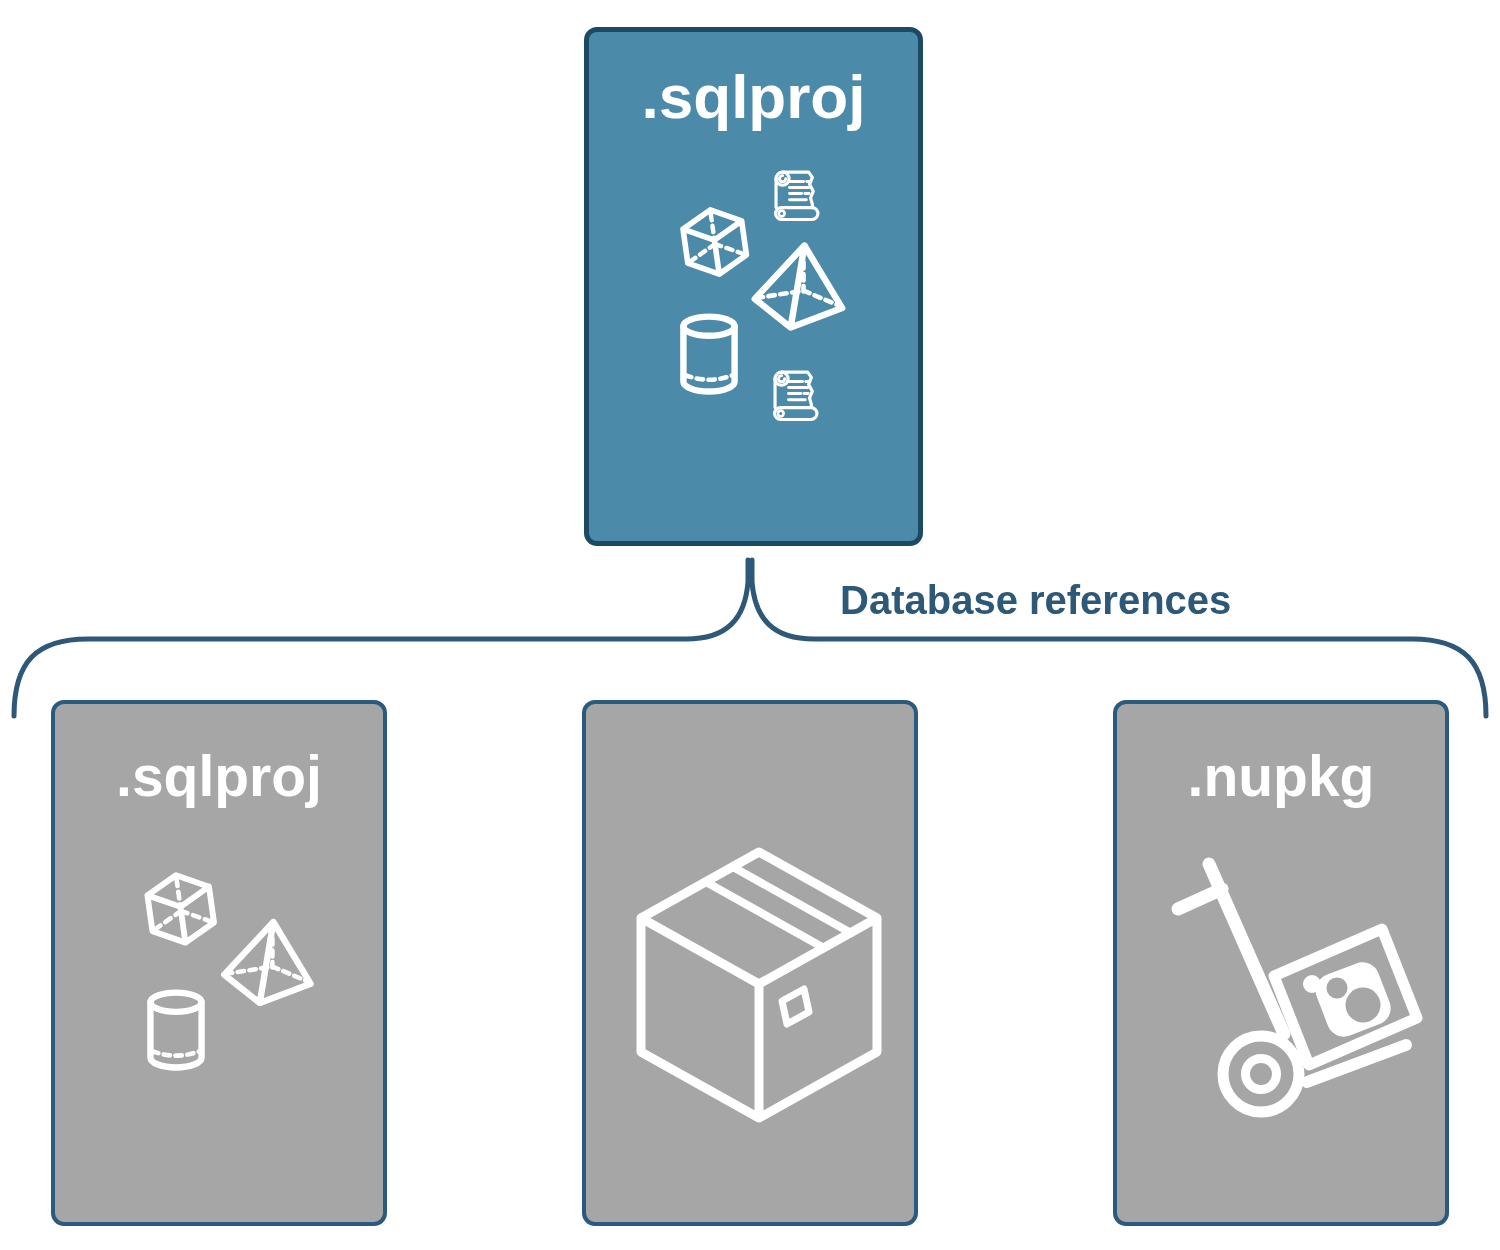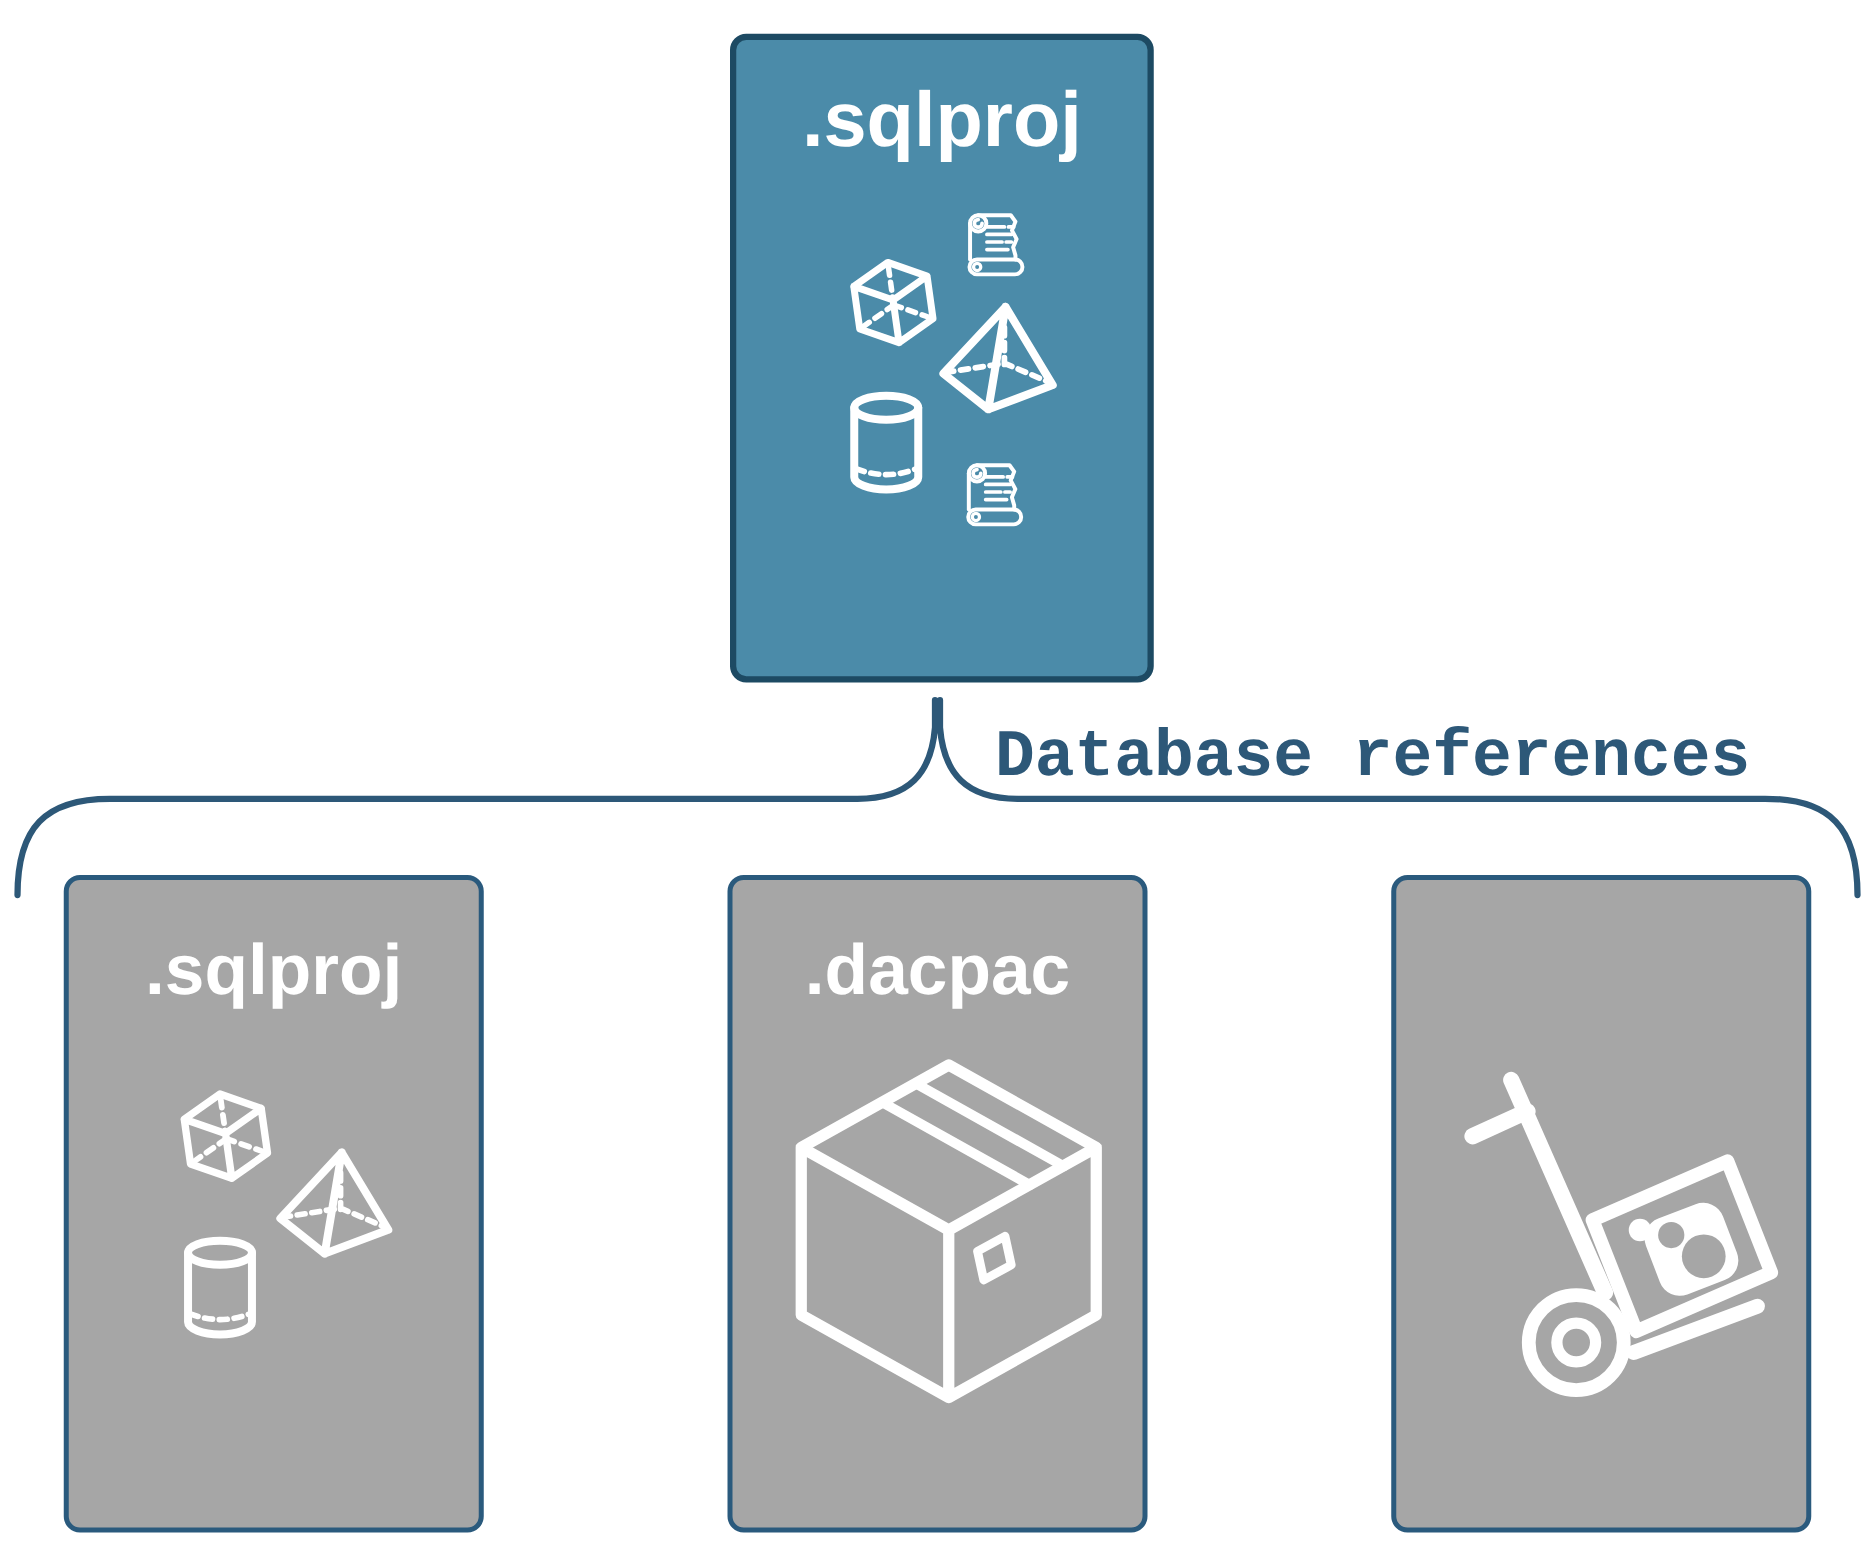--- a/index.html
+++ b/index.html
@@ -23,21 +23,21 @@
   #child-nupkg{left:1113px;}
   .node-label{position:absolute;left:0;width:100%;text-align:center;color:var(--text-light);font-weight:bold;line-height:1;}
   .node-root .node-label{top:34px;font-size:62px;}
   .node-child .node-label{top:44px;font-size:57px;}
   .icon{position:absolute;}
   .icon svg{display:block;overflow:visible;width:100%;height:100%;}
   .outline{stroke:#fff;fill:none;stroke-linejoin:round;stroke-linecap:round;}
   .dashedln{stroke:#fff;fill:none;stroke-linecap:round;}
   #connector-svg{position:absolute;left:0;top:0;width:1500px;height:1250px;pointer-events:none;}
   #connector-svg path{stroke:var(--line-color);stroke-width:5;fill:none;stroke-linecap:round;}
-  .connector-label{position:absolute;left:796px;top:580px;font-size:53px;font-weight:bold;color:var(--text-dark);line-height:1;font-family:Liberation Mono, monospace;}
+  .connector-label{position:absolute;left:840px;top:580px;font-size:40px;font-weight:bold;color:var(--text-dark);line-height:1;}
 </style>
 </head>
 <body>
 
 <div class="node node-root">
   <div class="node-label">.sqlproj</div>
 
   <div class="icon" style="left:86px;top:172px;width:80px;height:80px;">
     <svg viewBox="0 0 100 100">
       <g transform="rotate(-8 50 50)">
@@ -115,32 +115,32 @@
   <div class="icon" style="left:89px;top:285px;width:64px;height:84px;">
     <svg viewBox="0 0 70 92">
       <ellipse class="outline" stroke-width="7" cx="35" cy="14.5" rx="28" ry="10.5"></ellipse>
       <path class="outline" stroke-width="7" d="M7,14.5 L7,75 M63,14.5 L63,75 M7,75 A28,11 0 0,0 63,75"></path>
       <path class="dashedln" stroke-width="5" stroke-dasharray="7 6" d="M9,68 Q35,78 61,68"></path>
     </svg>
   </div>
 </div>
 
 <div class="node node-child" id="child-dacpac">
-  <div class="node-label">.dacpac</div>
 
   <div class="icon" style="left:45px;top:142px;width:250px;height:276px;">
     <svg viewBox="0 0 250 276">
       <path class="outline" stroke-width="9" d="M128,6 L246,72 L246,206 L128,272 L10,206 L10,72 Z M10,72 L128,138 L246,72 M128,138 L128,272"></path>
       <path class="outline" stroke-width="8" d="M75,36 L193,102 M102,21 L220,87"></path>
       <path class="outline" stroke-width="7" d="M151,155 L173,143 L178,166 L156,178 Z"></path>
     </svg>
   </div>
 </div>
 
 <div class="node node-child" id="child-nupkg">
+  <div class="node-label">.nupkg</div>
 
   <div class="icon" style="left:55px;top:152px;width:272px;height:285px;">
     <svg viewBox="0 0 272 285">
 
       <line x1="37" y1="8" x2="112" y2="178" stroke="#fff" stroke-width="13" stroke-linecap="round"></line>
       <line x1="6" y1="53" x2="50" y2="33" stroke="#fff" stroke-width="13" stroke-linecap="round"></line>
 
       <circle cx="89" cy="218" r="38" fill="none" stroke="#fff" stroke-width="11"></circle>
       <circle cx="89" cy="218" r="15.5" fill="none" stroke="#fff" stroke-width="9"></circle>
 

